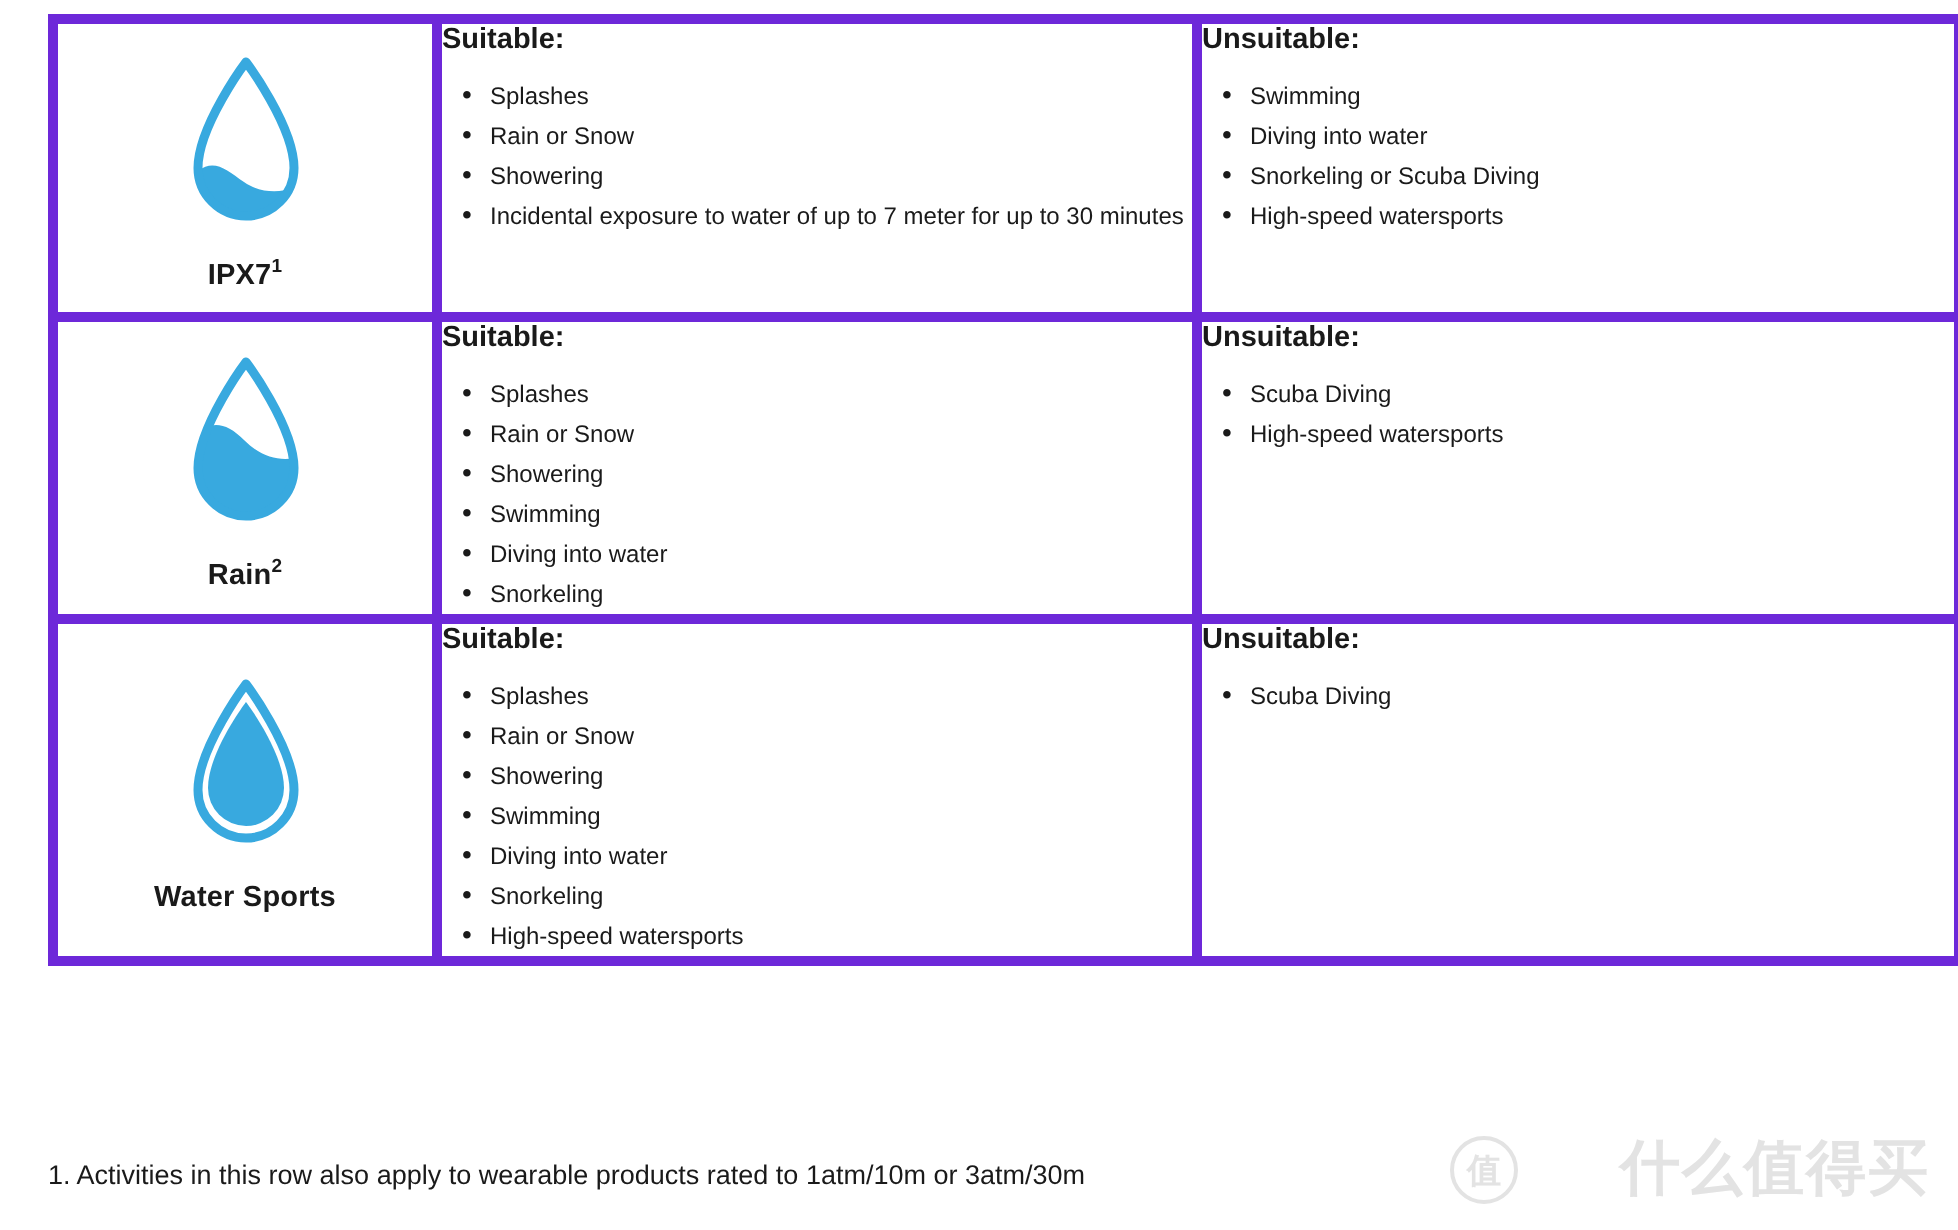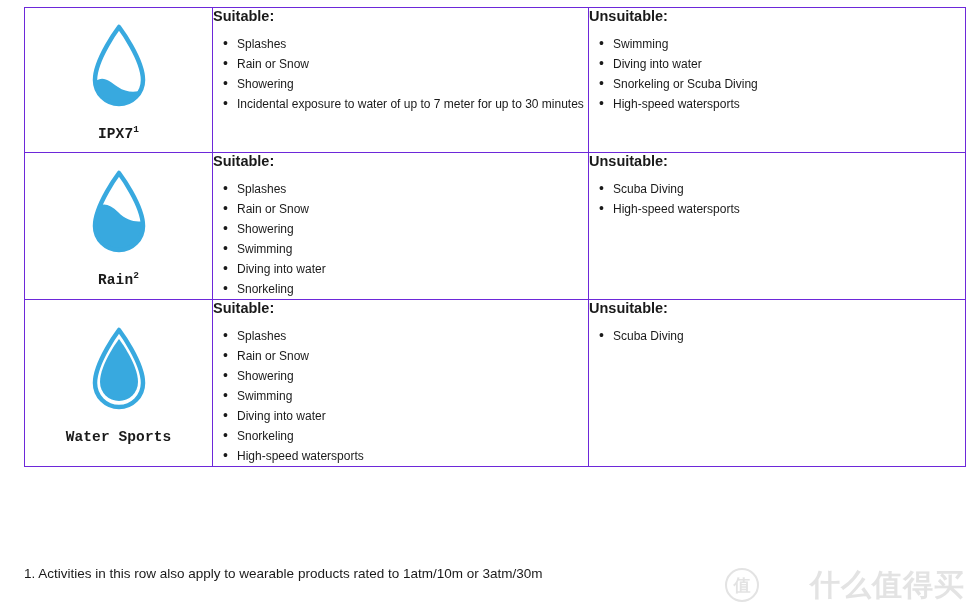--- a/index.html
+++ b/index.html
@@ -25,34 +25,33 @@
   
   .rating-table {
     position: absolute;
     left: 24px;
     top: 7px;
     width: 938px;
     border-collapse: collapse;
     table-layout: fixed;
   }
   .rating-table td {
-    border: 1px solid #6d28d9;
+    border: 5px solid #6d28d9;
     vertical-align: top;
     padding: 0;
     background: #fff;
   }
   .col-icon   { width: 187px; }
   .col-suit   { width: 375px; }
   .col-unsuit { width: 376px; }
 
   
   .icon-cell {
     text-align: left;
     vertical-align: middle !important;
-    font-family: Liberation Mono, monospace;
   }
   .icon-wrap {
     padding: 14px 0 10px 0;
     display: flex;
     flex-direction: column;
     align-items: center;
     justify-content: center;
   }
   .drop-svg { display: block; }
   .icon-label {
@@ -108,20 +107,21 @@
     position: absolute;
     left: 24px;
     top: 564px;
     width: 760px;
   }
   .footnote {
     font-size: 13.5px;
     line-height: 20px;
     color: #1a1a1a;
     white-space: nowrap;
+    margin-top: 14px;
   }
 
   
   .watermark {
     position: absolute;
     right: 14px;
     top: 568px;
     display: flex;
     align-items: center;
     gap: 7px;

